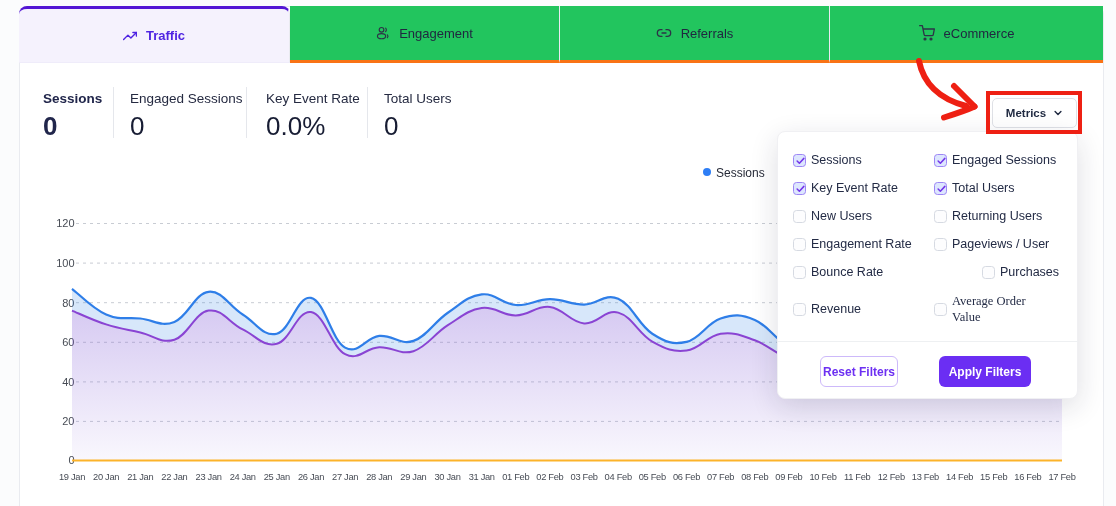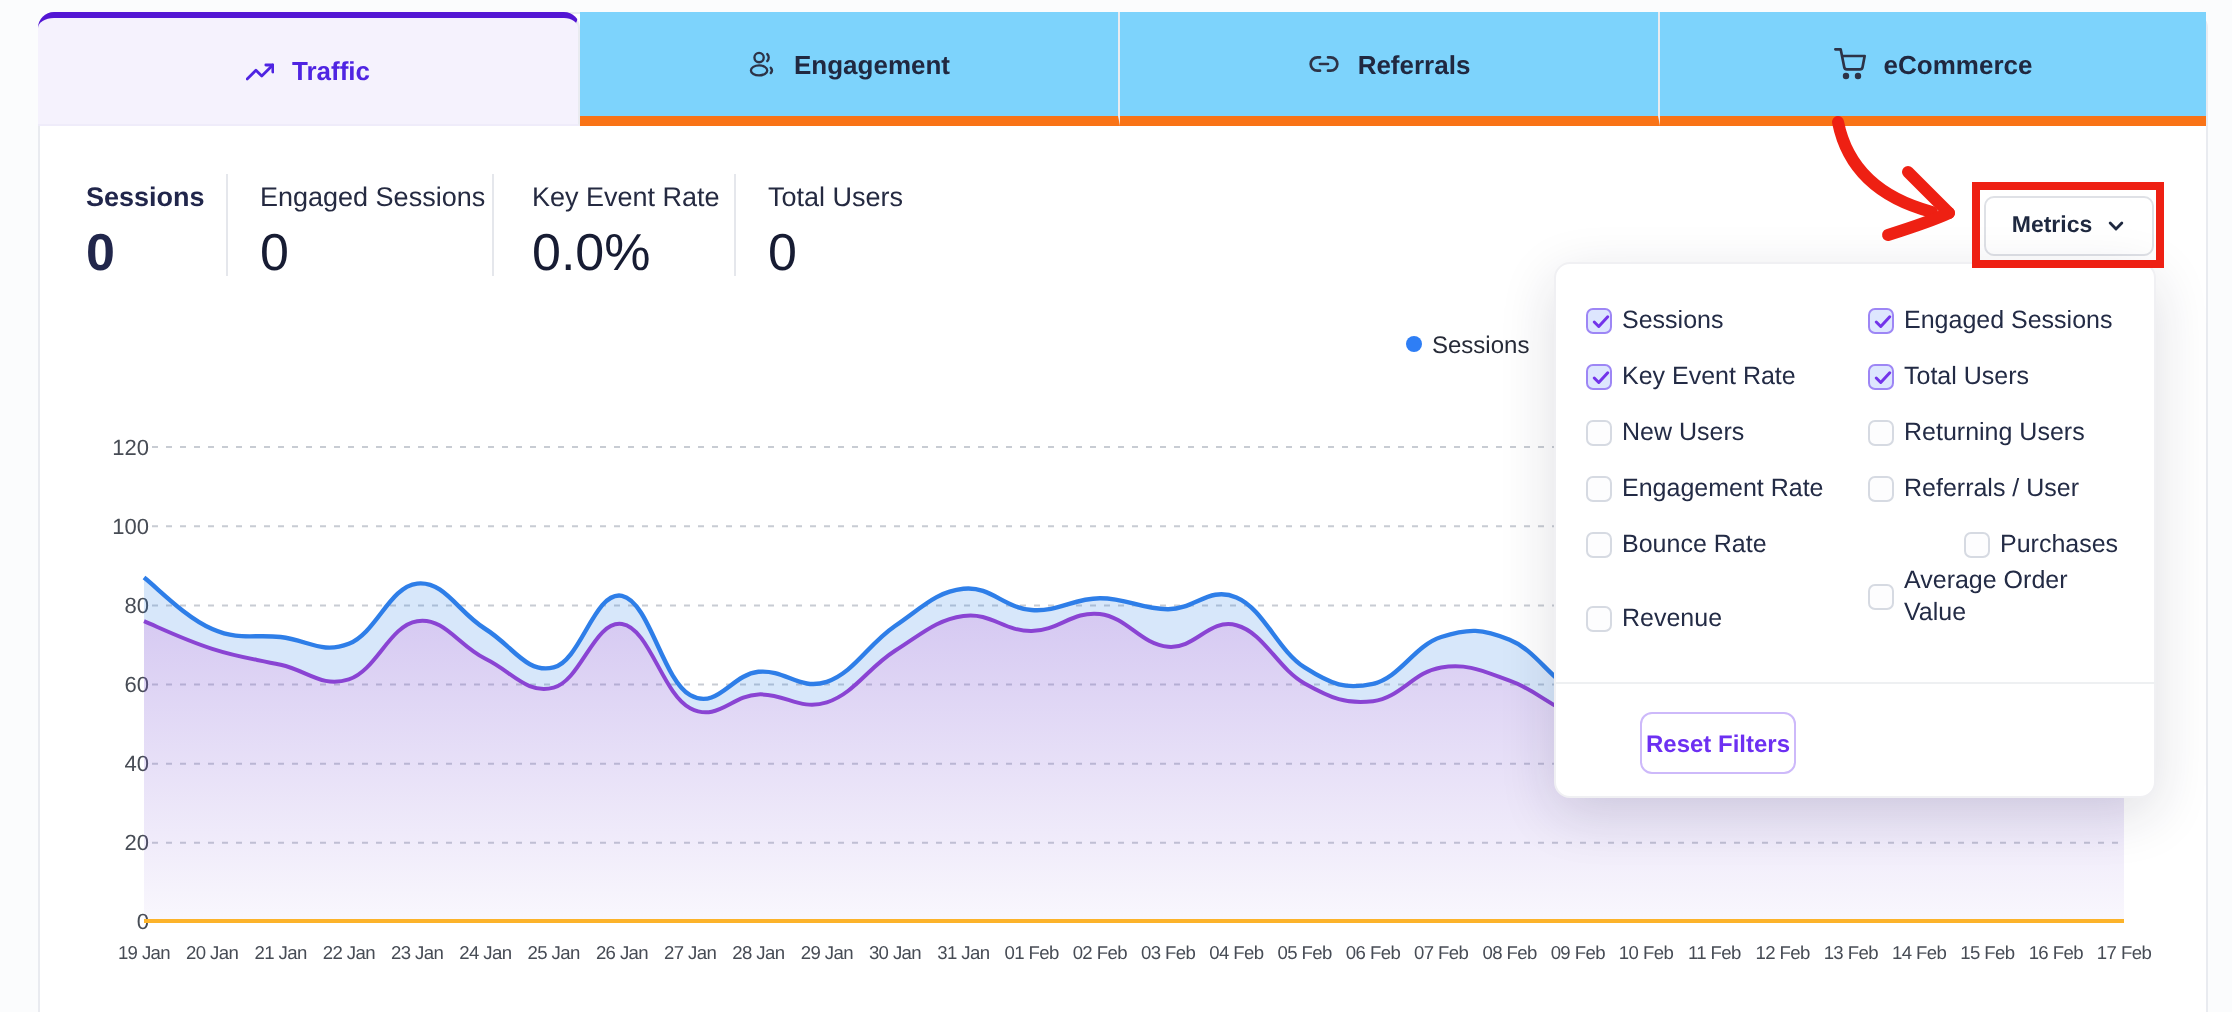--- a/index.html
+++ b/index.html
@@ -2,22 +2,22 @@
 <html><head>
 <meta charset="utf-8">
 <style>
   * { margin:0; padding:0; box-sizing:border-box; }
   html,body { width:1116px; height:506px; background:#fbfcfd; font-family:"Liberation Sans",sans-serif; overflow:hidden; }
   #stage { position:relative; width:1116px; height:506px; }
   .card { position:absolute; left:19px; top:6px; width:1085px; height:520px; background:#fff;
           border:1px solid #e9ebf0; border-radius:8px 8px 0 0; }
   .tabrow { position:absolute; left:19px; top:6px; width:1085px; height:57px; }
   .tab { position:absolute; top:0; height:57px; display:flex; align-items:center; justify-content:center;
-         gap:9px; font-size:13px; font-weight:700; color:#202840; background:#7dd3fc; border-right:1px solid #e9ebf0;
-         border-bottom:5px solid #f97316; }
+         gap:9px; font-size:13px; font-weight:400; color:#202840; background:#22c55e; border-right:1px solid #e9ebf0;
+         border-bottom:3px solid #f97316; }
   .tab.active { background:#f5f2fd; color:#4f24e2; font-weight:700; border-top:3px solid #5316d4;
                border-radius:8px 8px 0 0; border-bottom:1px solid #efecfa; }
   .tab svg { display:block; }
   .metric { position:absolute; white-space:nowrap; }
   .mlabel { font-size:13.5px; color:#252a41; line-height:19px; }
   .mvalue { font-size:26px; color:#171c33; line-height:28px; margin-top:4px; }
   .metric.sel .mlabel, .metric.sel .mvalue { font-weight:700; color:#21264b; }
   .mdiv { position:absolute; width:1px; background:#e5e7ec; top:87px; height:51px; }
   .mbtn { position:absolute; left:992px; top:98px; width:85px; height:30px; background:#fff;
           border:1px solid #dfe1e6; border-radius:5px; display:flex; align-items:center; justify-content:center;
@@ -207,40 +207,41 @@
   <div class="cbrow" style="left:934px; top:208px; height:16px; z-index:31;">
       <span class="cb"></span>
       <span class="cblabel">Returning Users</span>
     </div>
   <div class="cbrow" style="left:793px; top:236px; height:16px; z-index:31;">
       <span class="cb"></span>
       <span class="cblabel">Engagement Rate</span>
     </div>
   <div class="cbrow" style="left:934px; top:236px; height:16px; z-index:31;">
       <span class="cb"></span>
-      <span class="cblabel">Referrals / User</span>
+      <span class="cblabel">Pageviews / User</span>
     </div>
   <div class="cbrow" style="left:793px; top:264px; height:16px; z-index:31;">
       <span class="cb"></span>
       <span class="cblabel">Bounce Rate</span>
     </div>
   <div class="cbrow" style="left:934px; top:264px; height:16px; z-index:31;margin-left:48px;">
       <span class="cb"></span>
       <span class="cblabel">Purchases</span>
     </div>
   <div class="cbrow" style="left:793px; top:301px; height:16px; z-index:31;">
       <span class="cb"></span>
       <span class="cblabel">Revenue</span>
     </div>
-  <div class="cbrow" style="left:934px; top:282px; height:32px; z-index:31;">
+  <div class="cbrow" style="left:934px; top:293px; height:32px; z-index:31;font-family:Liberation Serif, serif;">
       <span class="cb"></span>
       <span class="cblabel">Average Order<br>Value</span>
     </div>
 
   <div class="btn-reset">Reset Filters</div>
+  <div class="btn-apply">Apply Filters</div>
 
   <div class="redbox"></div>
   <svg width="1116" height="506" viewBox="0 0 1116 506" style="position:absolute;left:0;top:0;z-index:45;pointer-events:none;">
     <path d="M 919,61 C 923,81 936,98 966,106" fill="none" stroke="#ee2013" stroke-width="6" stroke-linecap="round"></path>
     <path d="M 954,86 C 962,94 969,101 974.5,106.5" fill="none" stroke="#ee2013" stroke-width="6" stroke-linecap="round"></path>
     <path d="M 944,117.5 C 955,114 967,110 974.5,106.5" fill="none" stroke="#ee2013" stroke-width="6" stroke-linecap="round"></path>
   </svg>
 </div>
 
 </body></html>

